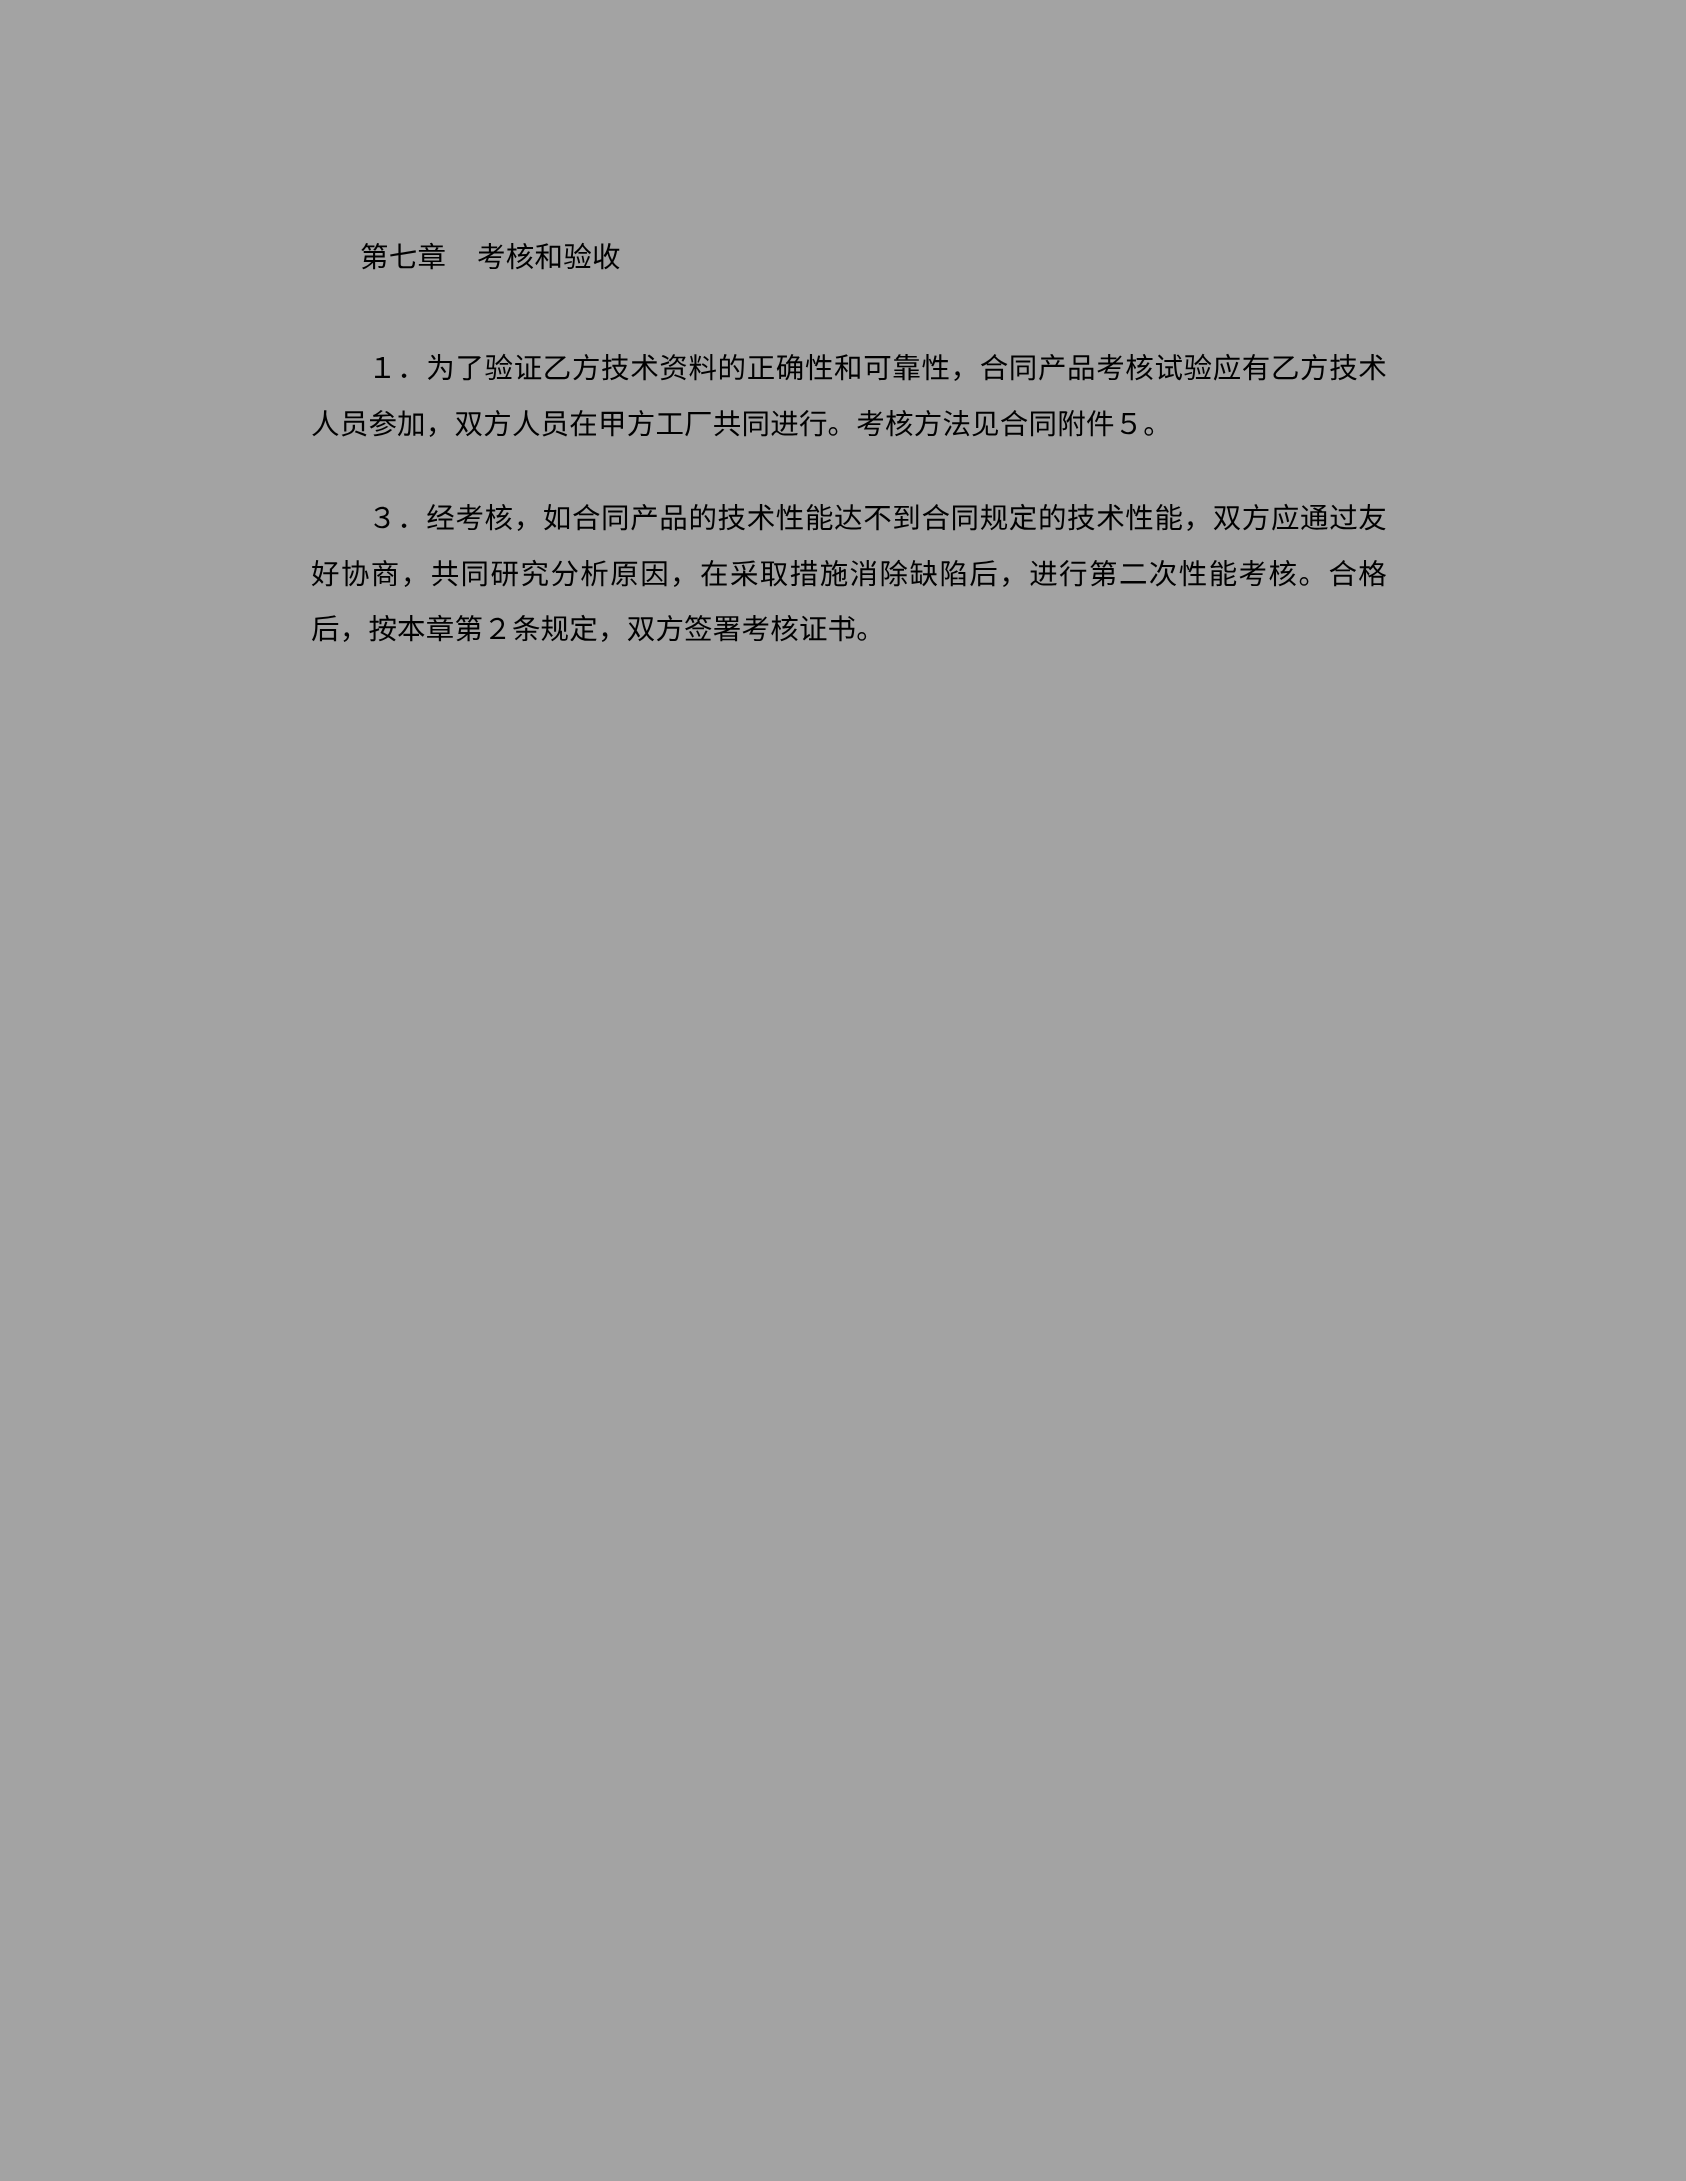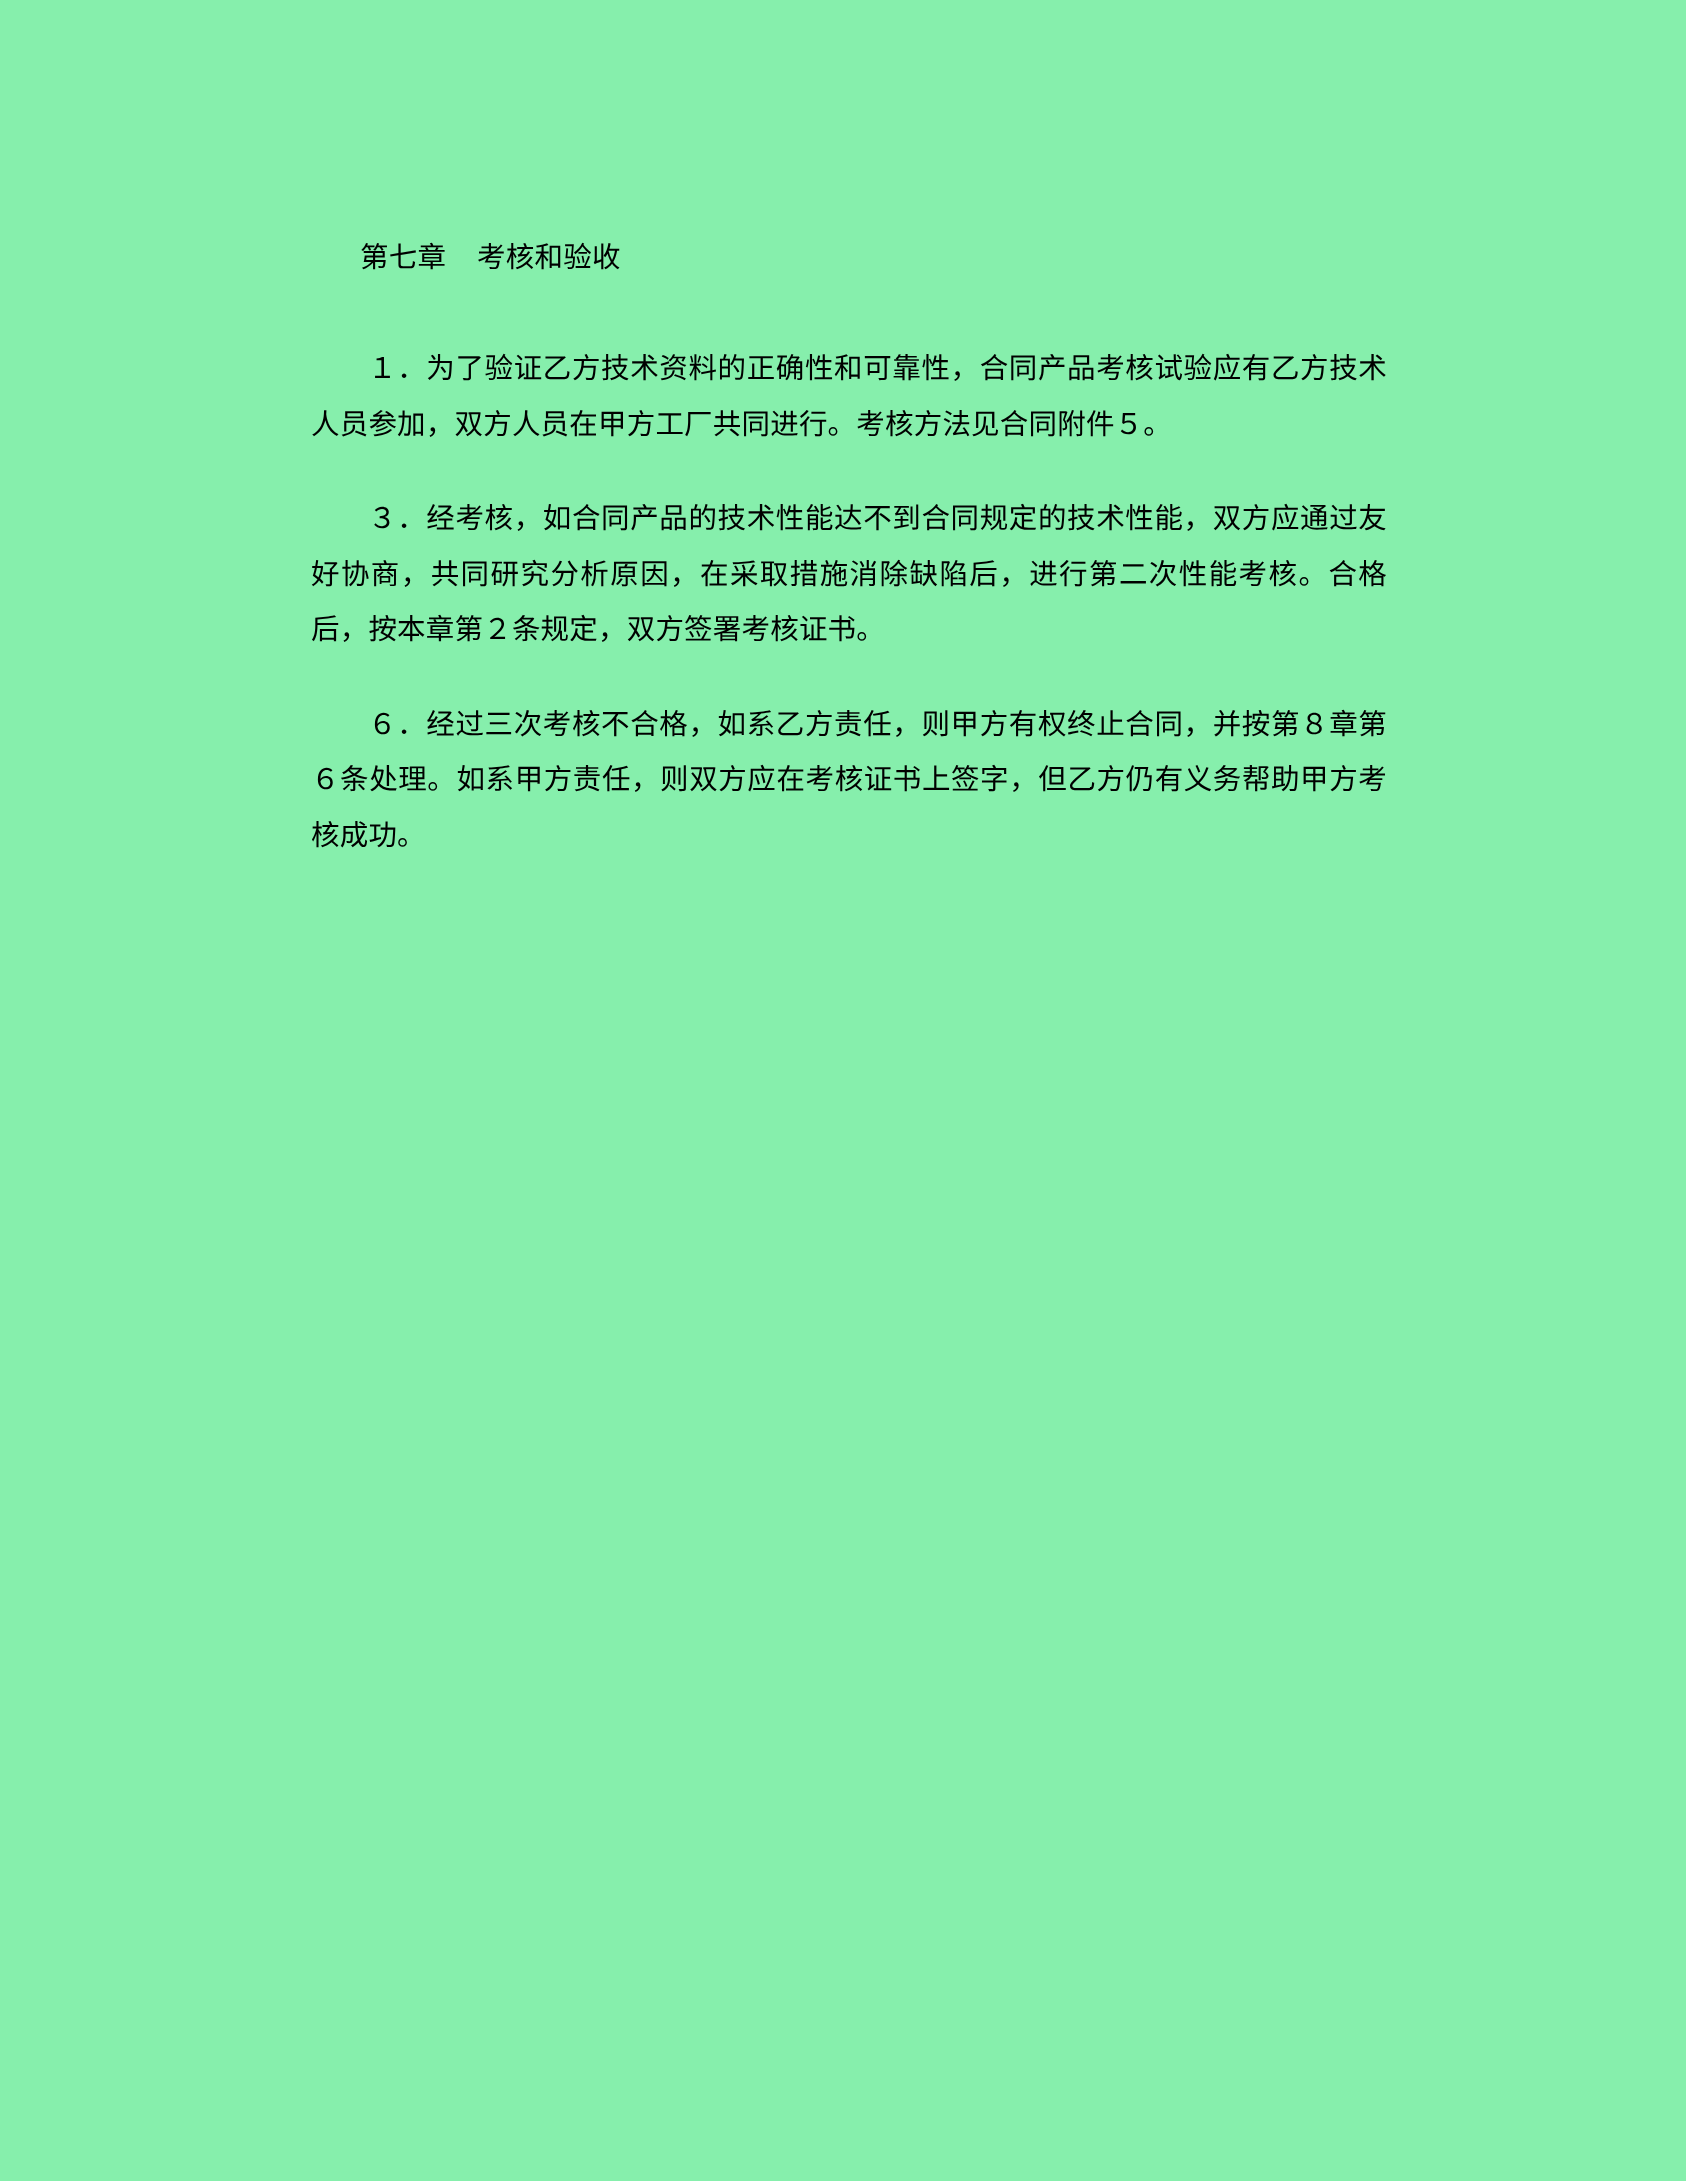--- a/index.html
+++ b/index.html
@@ -13,21 +13,21 @@
     font-family: "DejaVu Serif", "Liberation Serif", serif;
     color: #000000;
     -webkit-font-smoothing: antialiased;
   }
   .page {
     position: relative;
     width: 1686px;
     height: 2182px;
     box-sizing: border-box;
     padding: 230px 220px 184px 303px;
-    background: #86efac;
+    background: #a3a3a3;
   }
   .doc-body {
     width: 1084px;
   }
   .para {
     font-size: 28.5px;
     line-height: 1.95;
     text-align: justify;
     text-justify: inter-ideograph;
     margin: 0 0 39px 8px;
@@ -62,21 +62,20 @@
 
     <div class="spacer-small"></div>
 
     <p class="para indent">１．为了验证乙方技术资料的正确性和可靠性，合同产品考核试验应有乙方技术人员参加，双方人员在甲方工厂共同进行。考核方法见合同附件５。</p>
 
 
     <p class="para indent">３．经考核，如合同产品的技术性能达不到合同规定的技术性能，双方应通过友好协商，共同研究分析原因，在采取措施消除缺陷后，进行第二次性能考核。合格后，按本章第２条规定，双方签署考核证书。</p>
 
 
 
-    <p class="para indent">６．经过三次考核不合格，如系乙方责任，则甲方有权终止合同，并按第８章第６条处理。如系甲方责任，则双方应在考核证书上签字，但乙方仍有义务帮助甲方考核成功。</p>
 
     <div class="spacer-mid"></div>
 
 
     <div class="spacer-small"></div>
 
 
   </div>
 </div>
 

